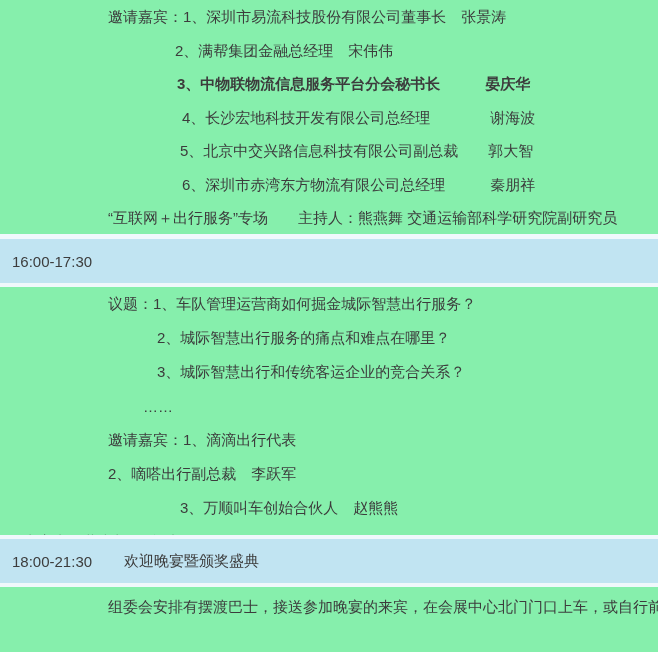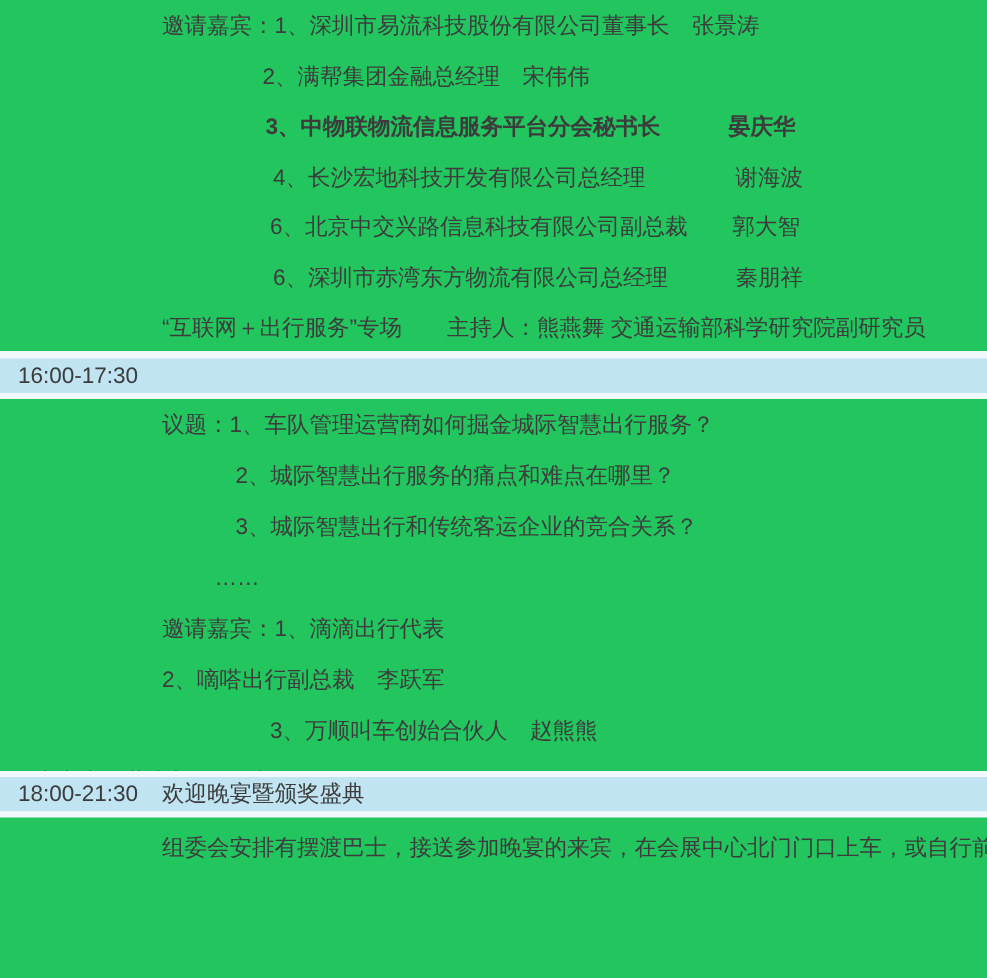--- a/index.html
+++ b/index.html
@@ -6,31 +6,32 @@
   html, body { width: 658px; height: 652px; }
   body {
     font-family: "Liberation Sans", "DejaVu Sans", sans-serif;
     font-size: 15px;
     color: #3c3c3c;
     background: #f0f8fc;
     overflow: hidden;
   }
   .page { width: 658px; height: 652px; display: flex; flex-direction: column; background: #f0f8fc; }
 
-  .sec { background: #22c55e; }
+  .sec { background: #86efac; }
   .gap { background: #f0f8fc; flex: none; }
   .gap.g5 { height: 5px; }
   .gap.g4 { height: 4px; }
 
   .band {
     background: #c1e4f2;
-    height: 23px;
+    height: 44px;
     display: flex;
     align-items: center;
     flex: none;
+    gap: 16px;
   }
   .band .time { margin-left: 12px; width: 84px; flex: none; }
   .band .title { margin-left: 12px; white-space: nowrap; }
 
   .sec-a { height: 234px; padding-top: 1px; }
   .sec-b { height: 248px; }
   .sec-c { flex: 1; }
 
   .row { height: 33.5px; display: flex; align-items: center; white-space: nowrap; }
   .sec-b .row { height: 34px; }
@@ -59,21 +60,21 @@
     <div class="row m175">
       <span>2、满帮集团金融总经理　宋伟伟</span>
     </div>
     <div class="row m177">
       <span>3、中物联物流信息服务平台分会秘书长　　　晏庆华</span>
     </div>
     <div class="row m182">
       <span>4、长沙宏地科技开发有限公司总经理　　　　谢海波</span>
     </div>
     <div class="row m180">
-      <span>6、北京中交兴路信息科技有限公司副总裁　　郭大智</span>
+      <span>5、北京中交兴路信息科技有限公司副总裁　　郭大智</span>
     </div>
     <div class="row m182">
       <span>6、深圳市赤湾东方物流有限公司总经理　　　秦朋祥</span>
     </div>
     <div class="row m108">
       <span>“互联网＋出行服务”专场　　主持人：熊燕舞 交通运输部科学研究院副研究员</span>
     </div>
   </div>
 
   <div class="gap g5"></div>

